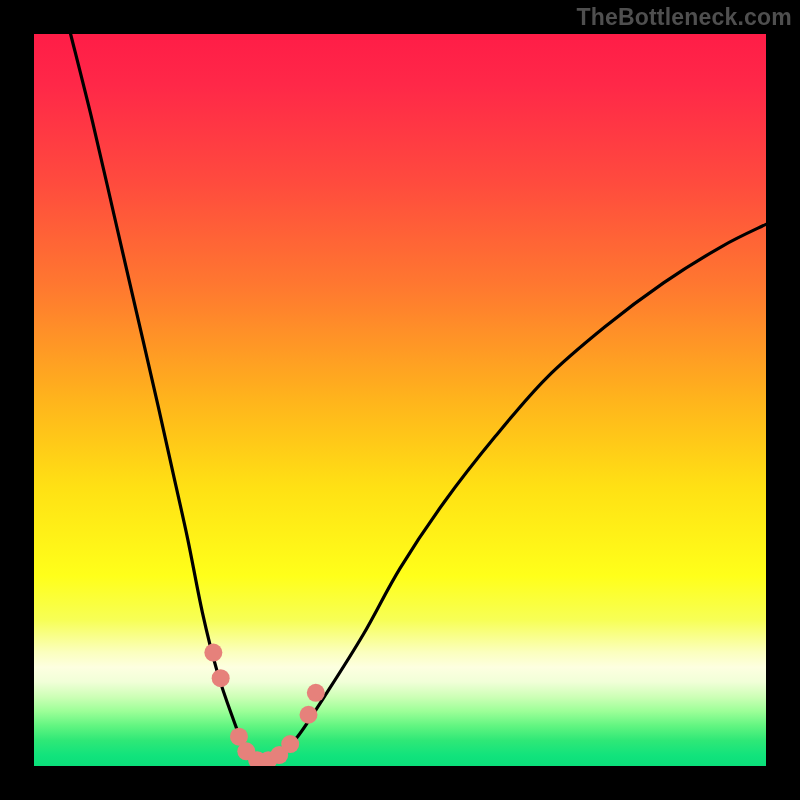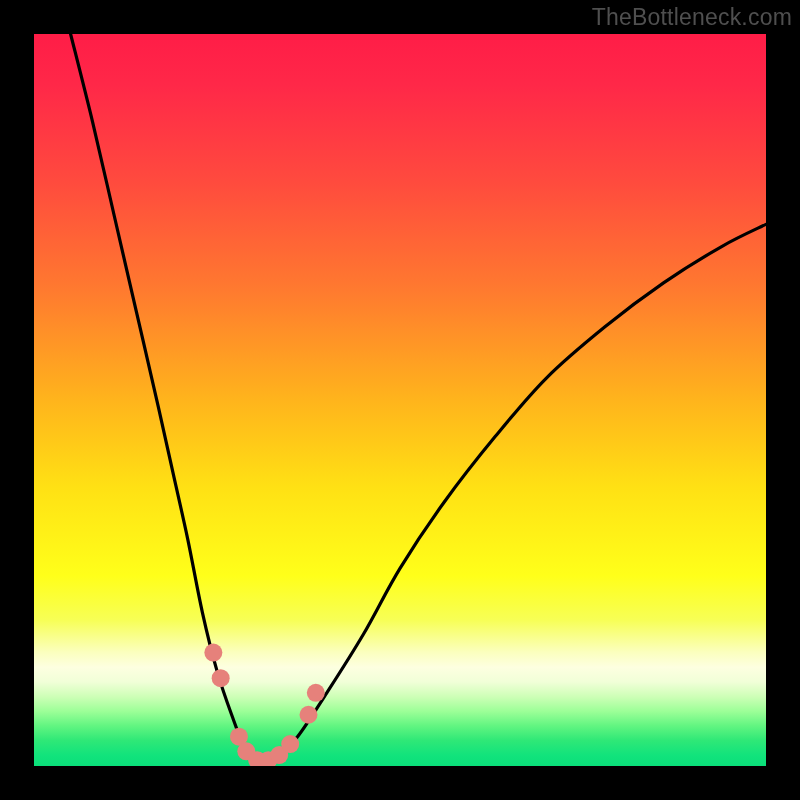--- a/index.html
+++ b/index.html
@@ -40,21 +40,21 @@
     inset: 0;
     width: 732px;
     height: 732px;
   }
   .watermark {
     position: absolute;
     top: 4px;
     right: 8px;
     color: #4f4f4f;
     font-size: 23px;
-    font-weight: 400;
+    font-weight: 700;
     letter-spacing: 0.2px;
     user-select: none;
   }
 </style>
 </head>
 <body>
 
 <div class="frame">
 
   <div class="plot-area">

